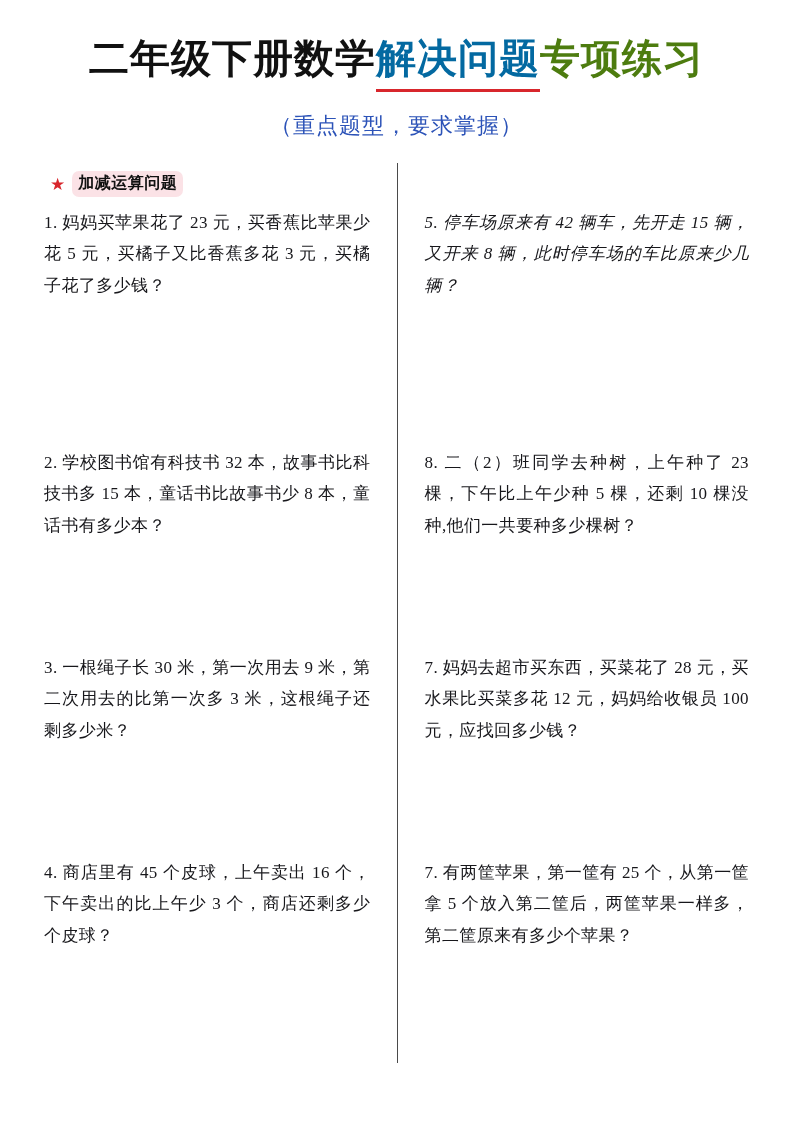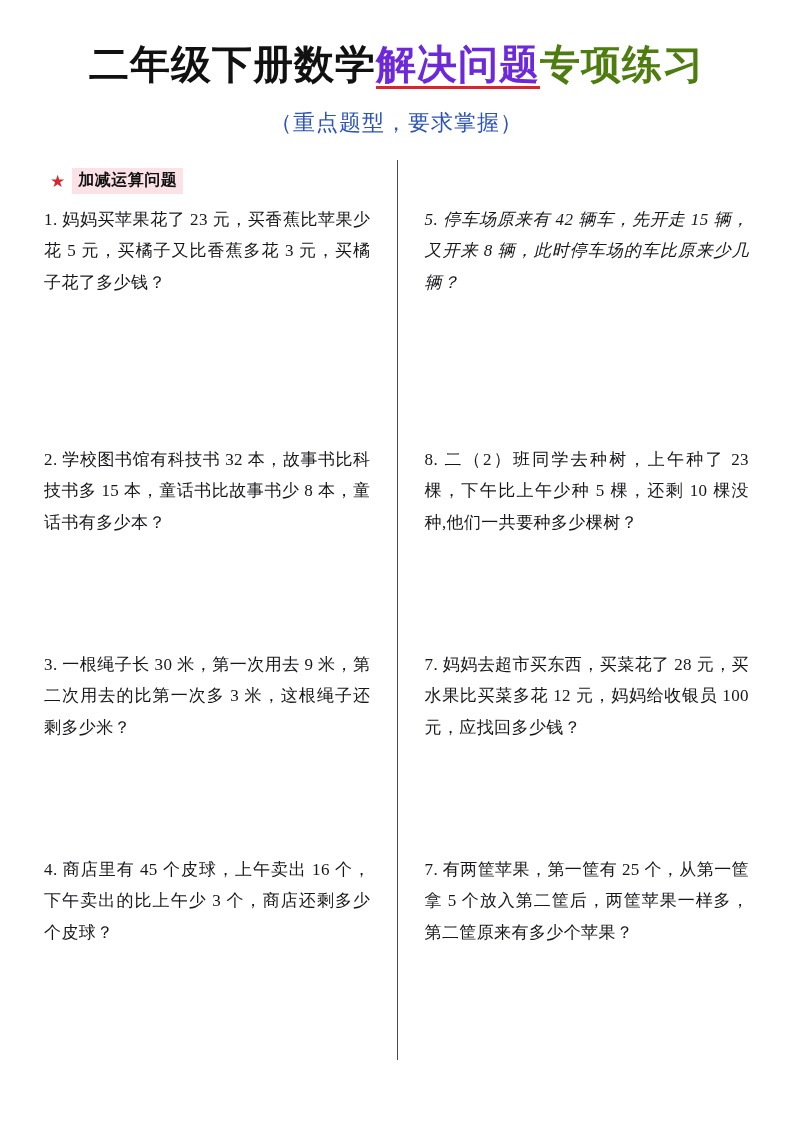--- a/index.html
+++ b/index.html
@@ -23,35 +23,35 @@
     padding: 34px 44px 0 44px;
     position: relative;
   }
 
   
   .title-row {
     display: flex;
     justify-content: center;
     align-items: baseline;
     white-space: nowrap;
-    margin-top: 10px;
+    margin-top: 4px;
   }
   .title-seg {
     font-size: 40px;
     font-weight: bold;
     letter-spacing: 1px;
     line-height: 1.05;
   }
   .title-black {
     color: #111111;
   }
   .title-red {
-    color: #6d28d9;
+    color: #0369a1;
     border-bottom: 3px solid #d8262c;
-    padding-bottom: 0;
+    padding-bottom: 9px;
   }
   .title-green {
     color: #4d7c0f;
   }
 
   .subtitle {
     text-align: center;
     color: #2c53b8;
     font-size: 22px;
     margin-top: 19px;
@@ -71,20 +71,21 @@
     font-size: 17px;
     line-height: 1;
   }
   .section-label-text {
     background: #fbe2e6;
     color: #111111;
     font-size: 16px;
     font-weight: bold;
     padding: 2px 6px 3px 6px;
     letter-spacing: 0.5px;
+    border-radius: 7px;
   }
 
   
   .columns {
     position: relative;
     display: flex;
     margin-top: 10px;
   }
   .col {
     width: 50%;

